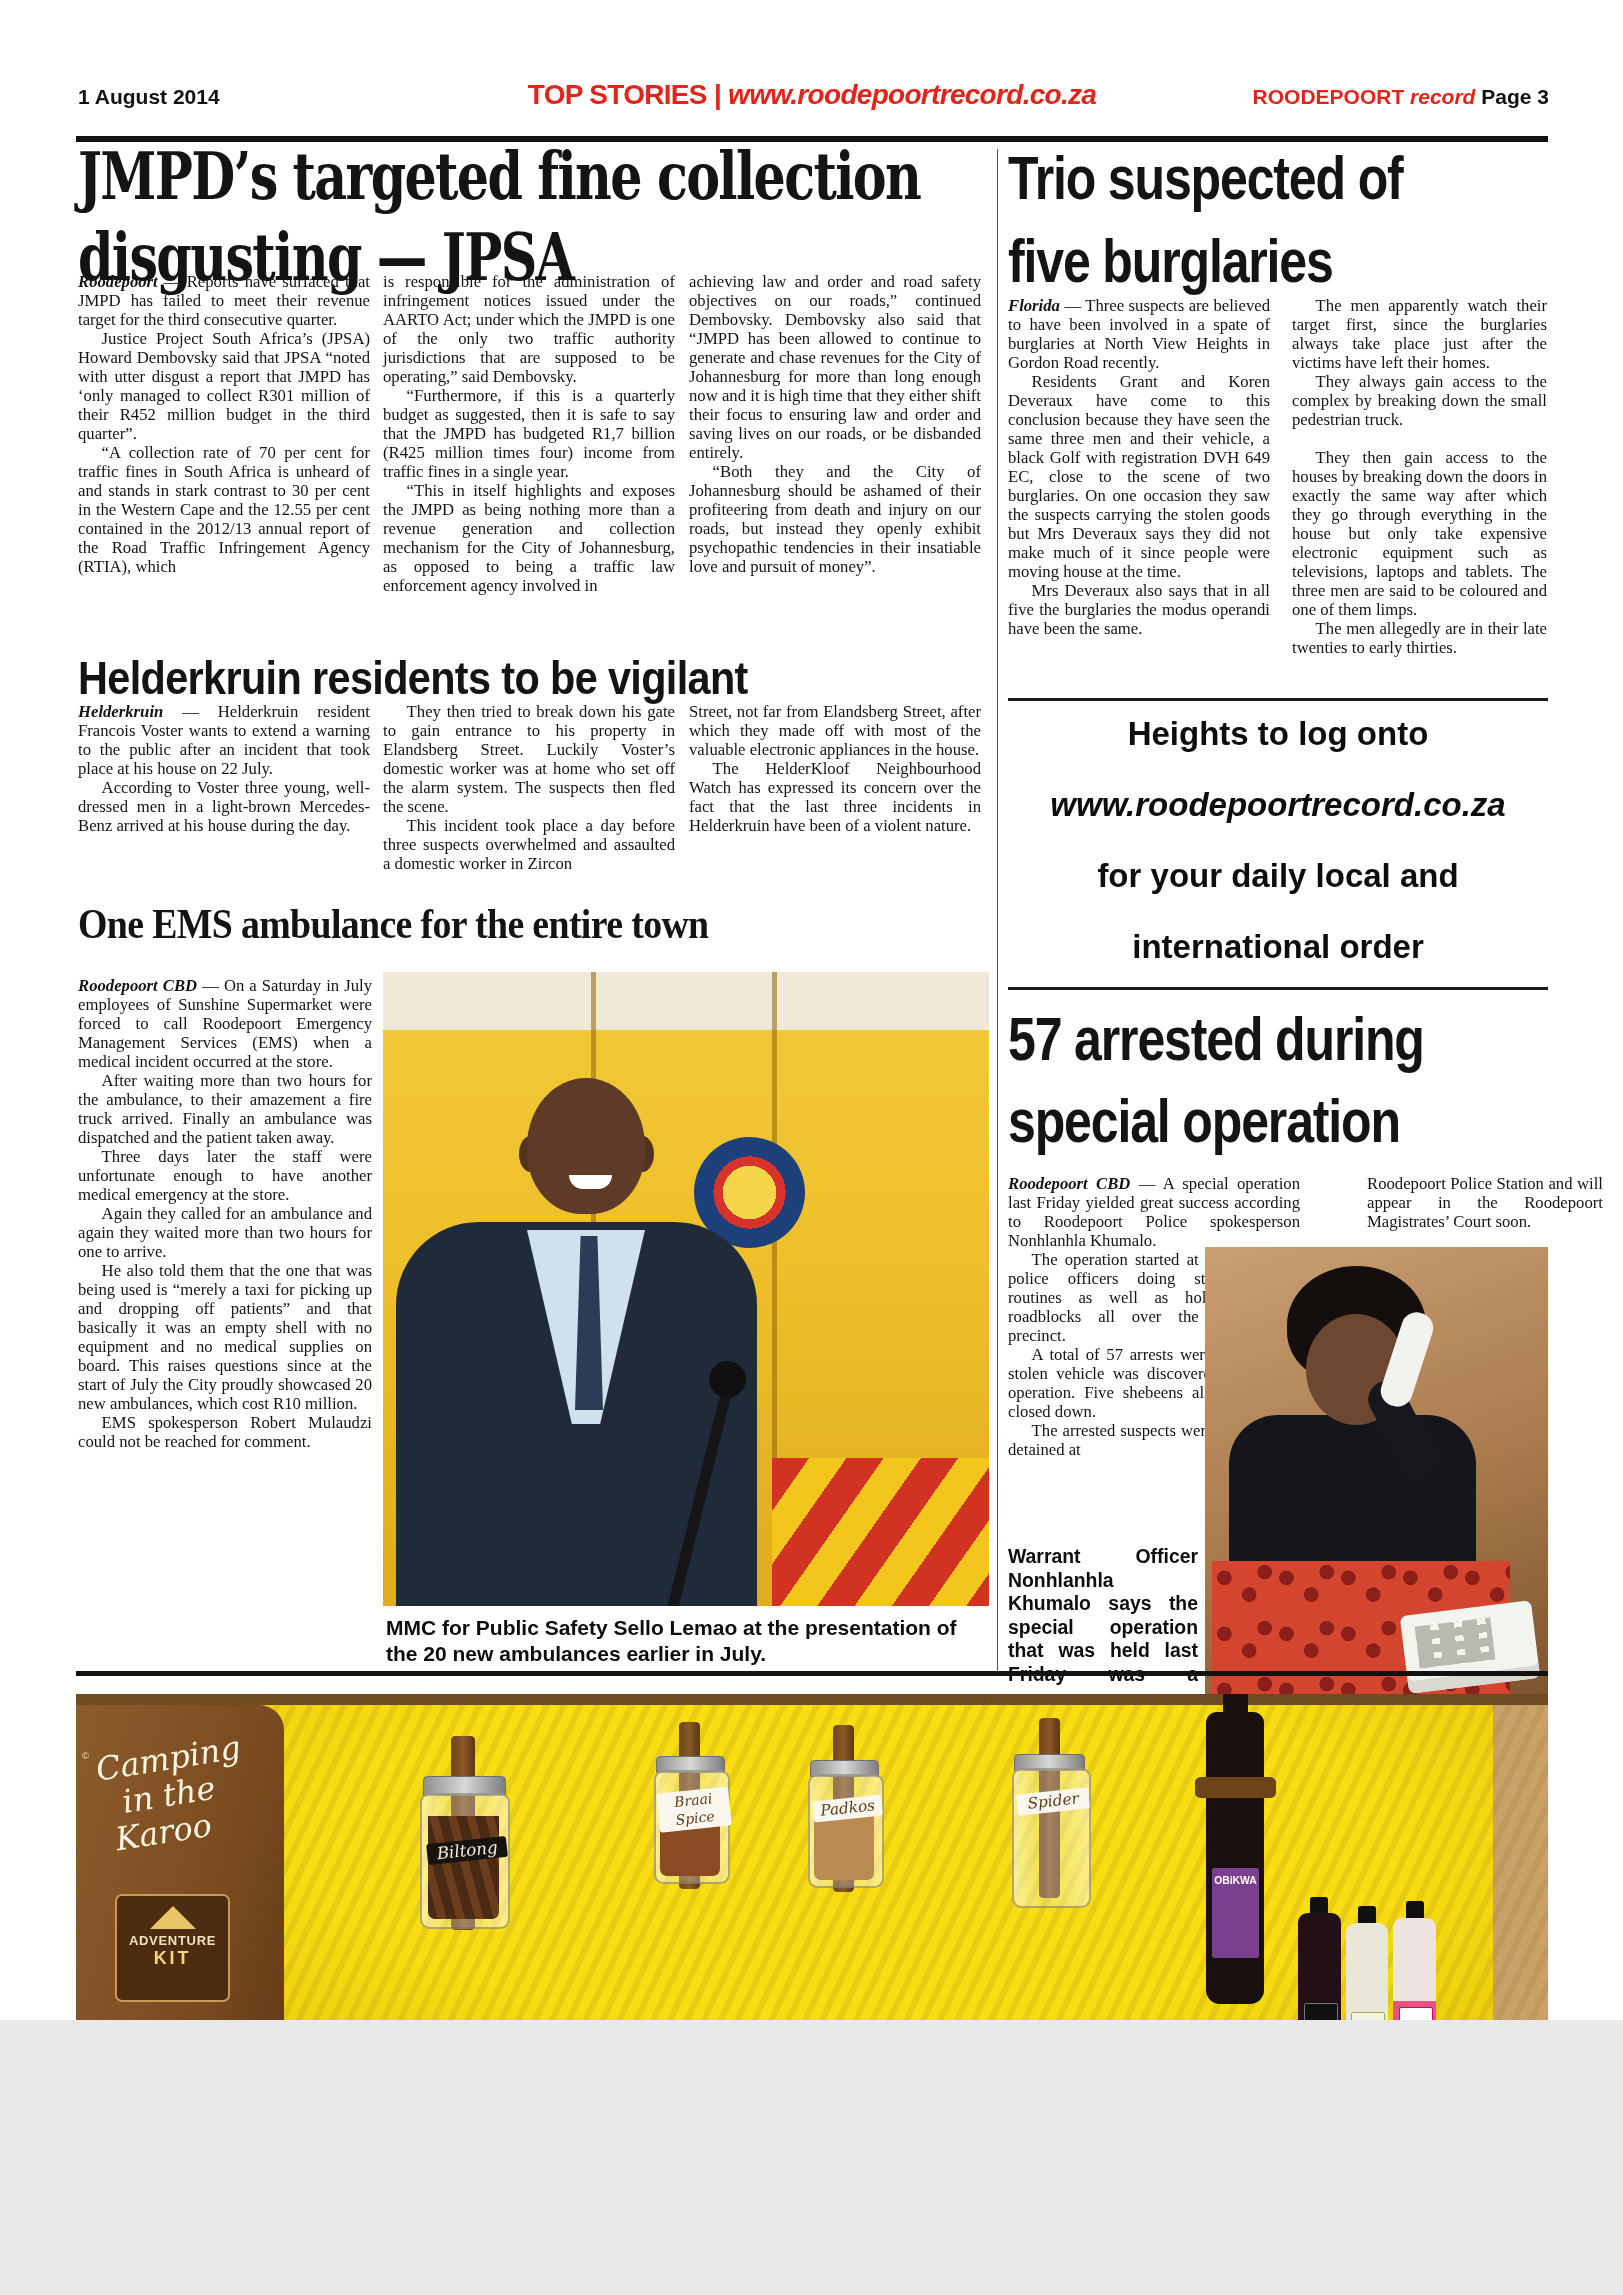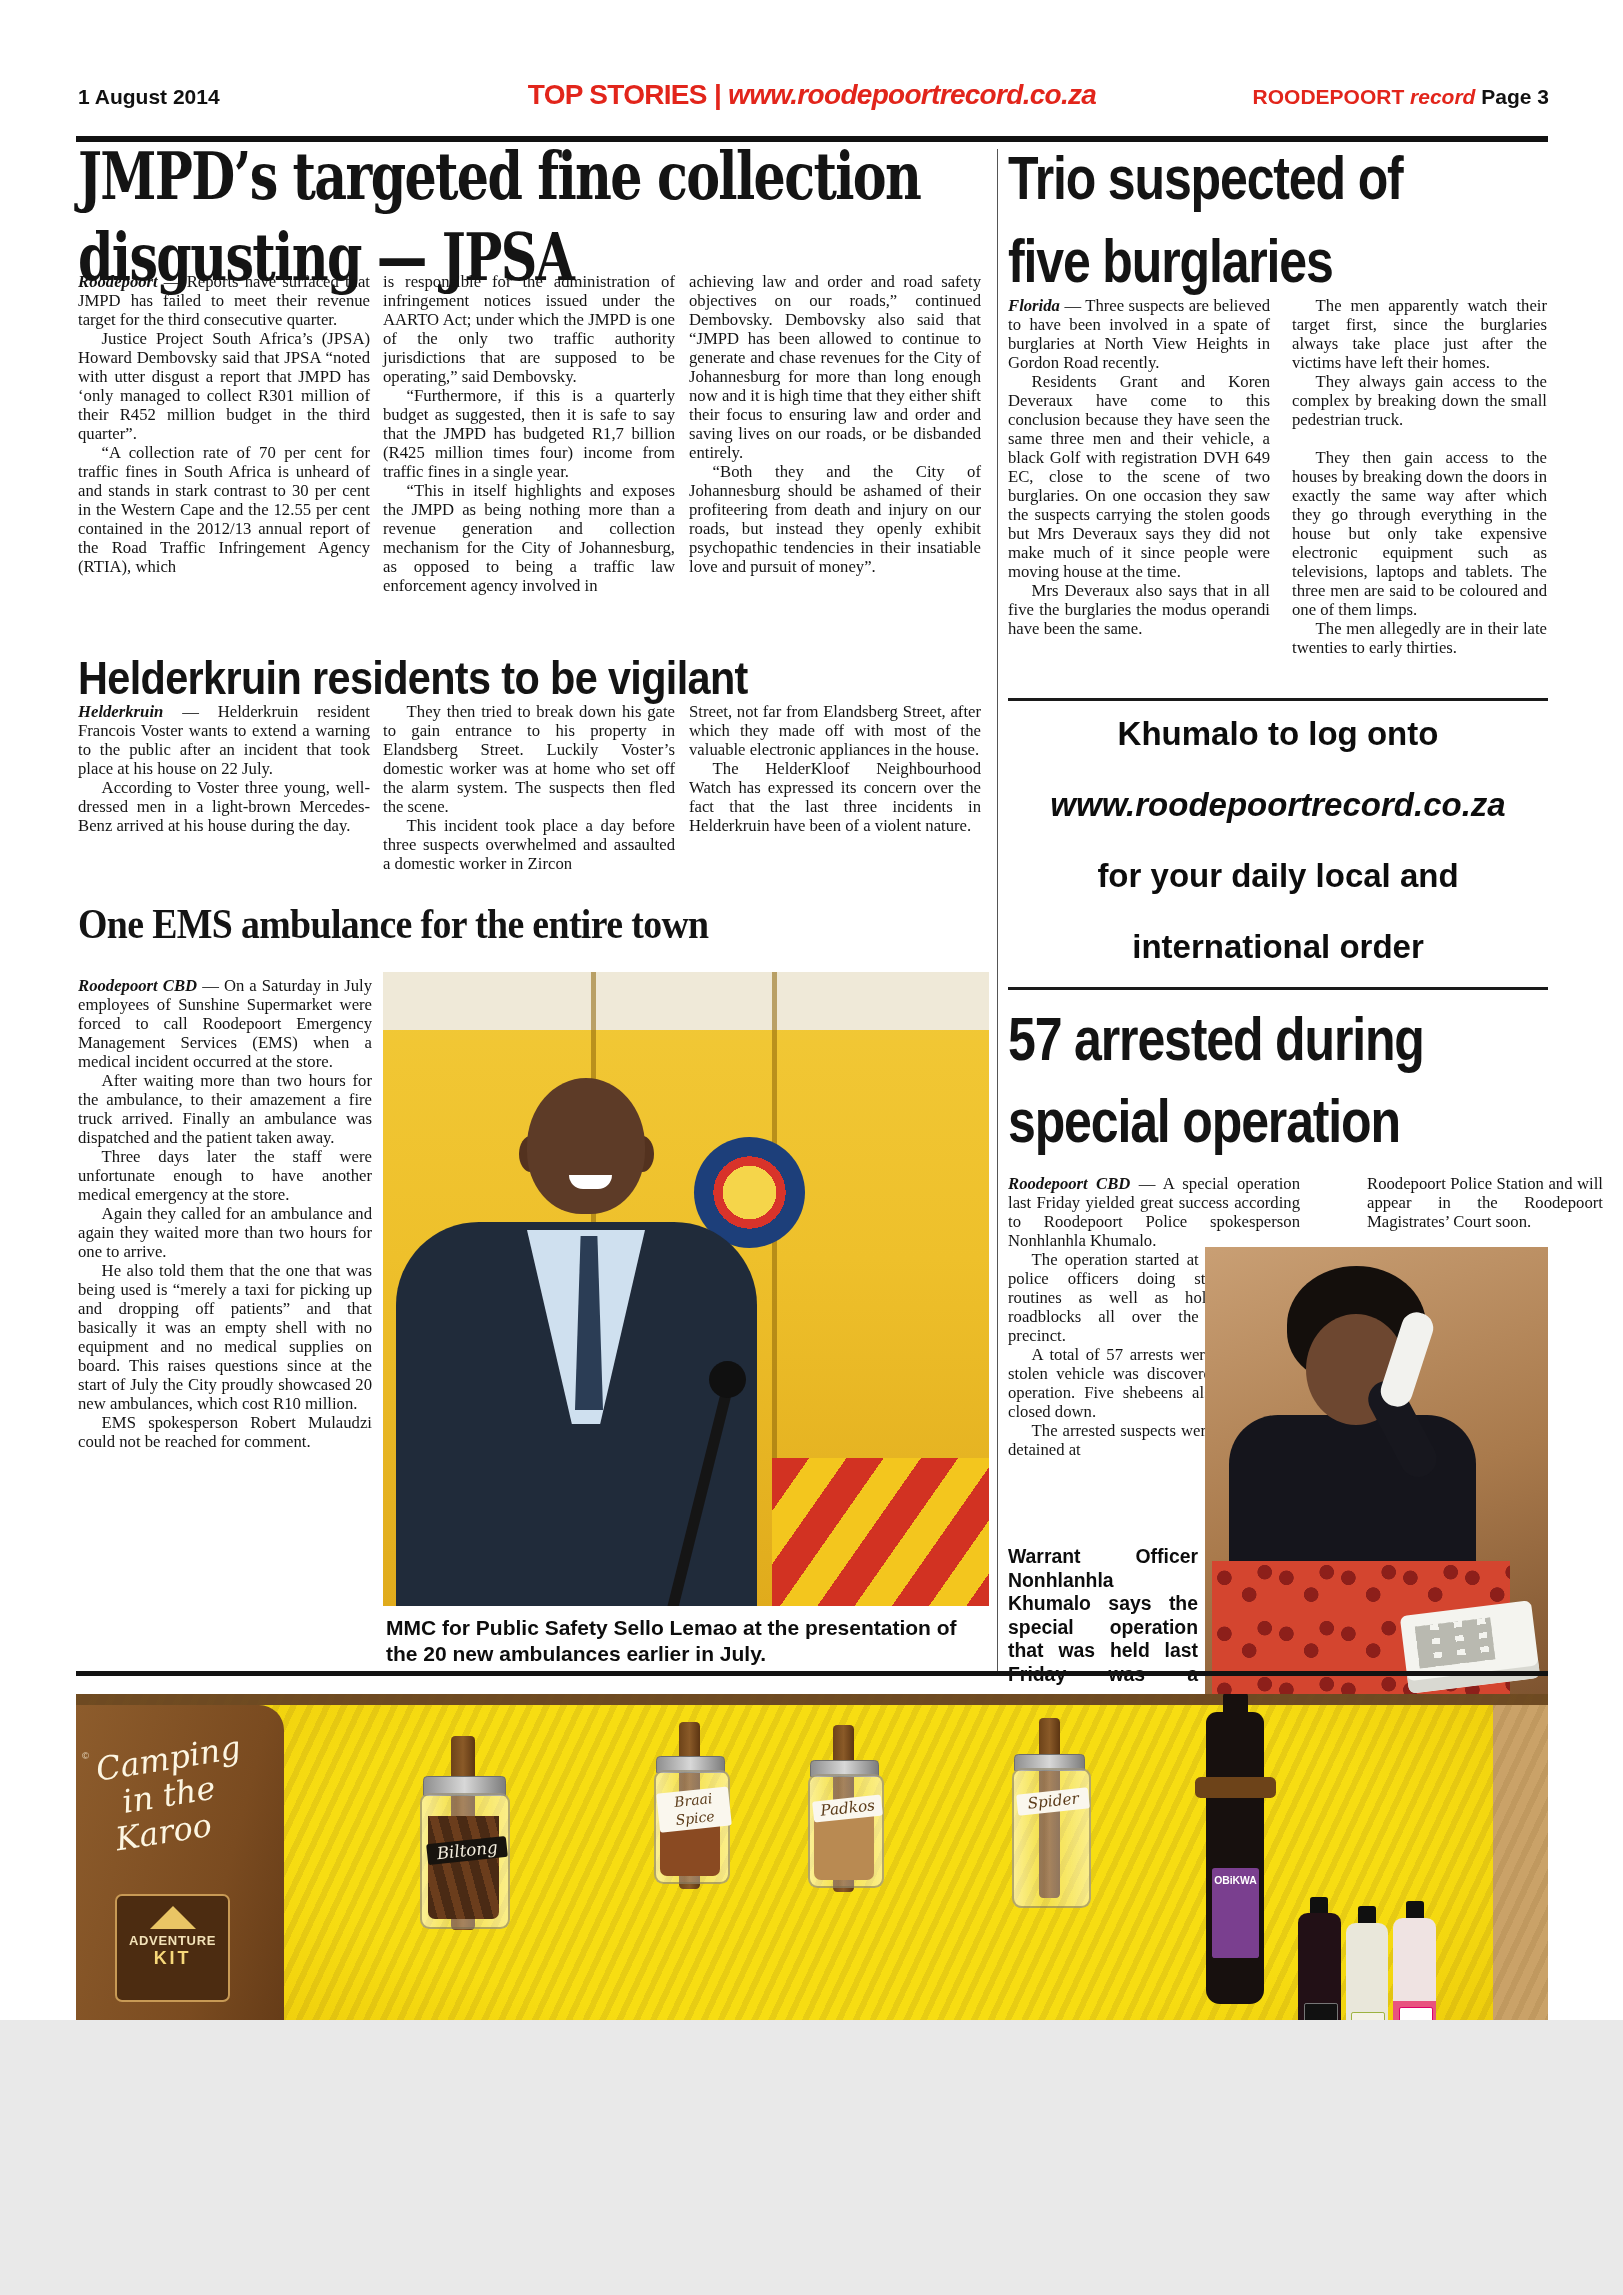--- a/index.html
+++ b/index.html
@@ -230,21 +230,21 @@
     <p>They then tried to break down his gate to gain entrance to his property in Elandsberg Street. Luckily Voster’s domestic worker was at home who set off the alarm system. The suspects then fled the scene.</p>
     <p>This incident took place a day before three suspects overwhelmed and assaulted a domestic worker in Zircon</p>
   </div>
   <div class="abs col he-c2">
     <p class="noind">Street, not far from Elandsberg Street, after which they made off with most of the valuable electronic appliances in the house.</p>
     <p>The HelderKloof Neighbourhood Watch has expressed its concern over the fact that the last three incidents in Helderkruin have been of a violent nature.</p>
   </div>
 
   <div class="abs rail-rule1"></div>
   <div class="abs promo">
-    <div>Khumalo to log onto</div>
+    <div>Heights to log onto</div>
     <div class="it">www.roodepoortrecord.co.za</div>
     <div>for your daily local and</div>
     <div>international order</div>
   </div>
   <div class="abs rail-rule2"></div>
 
   <div class="abs hl hl-ems"><span>One EMS ambulance for the entire town</span></div>
   <div class="abs col em-c0">
     <p class="noind"><b class="dl">Roodepoort CBD</b><span> — On a Saturday in July employees of Sunshine Supermarket were forced to call Roodepoort Emergency Management Services (EMS) when a medical incident occurred at the store.</span></p>
     <p>After waiting more than two hours for the ambulance, to their amazement a fire truck arrived. Finally an ambulance was dispatched and the patient taken away.</p>

